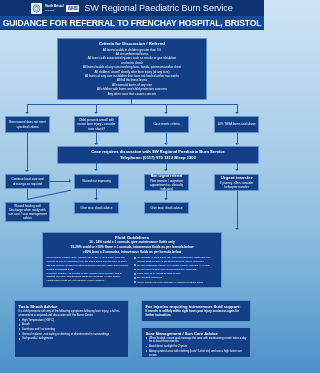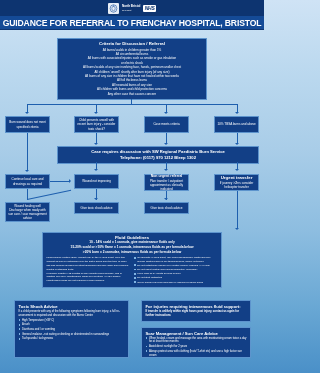--- a/index.html
+++ b/index.html
@@ -132,20 +132,21 @@
       <ellipse cx="12" cy="12" rx="9" ry="10" fill="none" stroke="#1a4f9c" stroke-width="1.6"></ellipse>
       <ellipse cx="12" cy="12" rx="4.5" ry="6" fill="none" stroke="#1a4f9c" stroke-width="1.4"></ellipse>
       <line x1="12" y1="3" x2="12" y2="8" stroke="#1a4f9c" stroke-width="1.2"></line>
     </svg>
   </div>
   <div class="trust-name">
     <span>North Bristol</span>
     <span class="sub">NHS Trust</span>
   </div>
   <div class="nhs-logo">NHS</div>
+  <div class="hdr-service">SW Regional Paediatric Burn Service</div>
 </div>
 <div class="hdr-band">
   <div class="hdr-band-txt">GUIDANCE FOR REFERRAL TO FRENCHAY HOSPITAL, BRISTOL</div>
 </div>
 
 <div class="crit">
   <div class="crit-title">Criteria for Discussion / Referral</div>
   <div class="crit-list">
     <div>All burns/scalds in children greater than 1%</div>
     <div>All circumferential burns</div>

